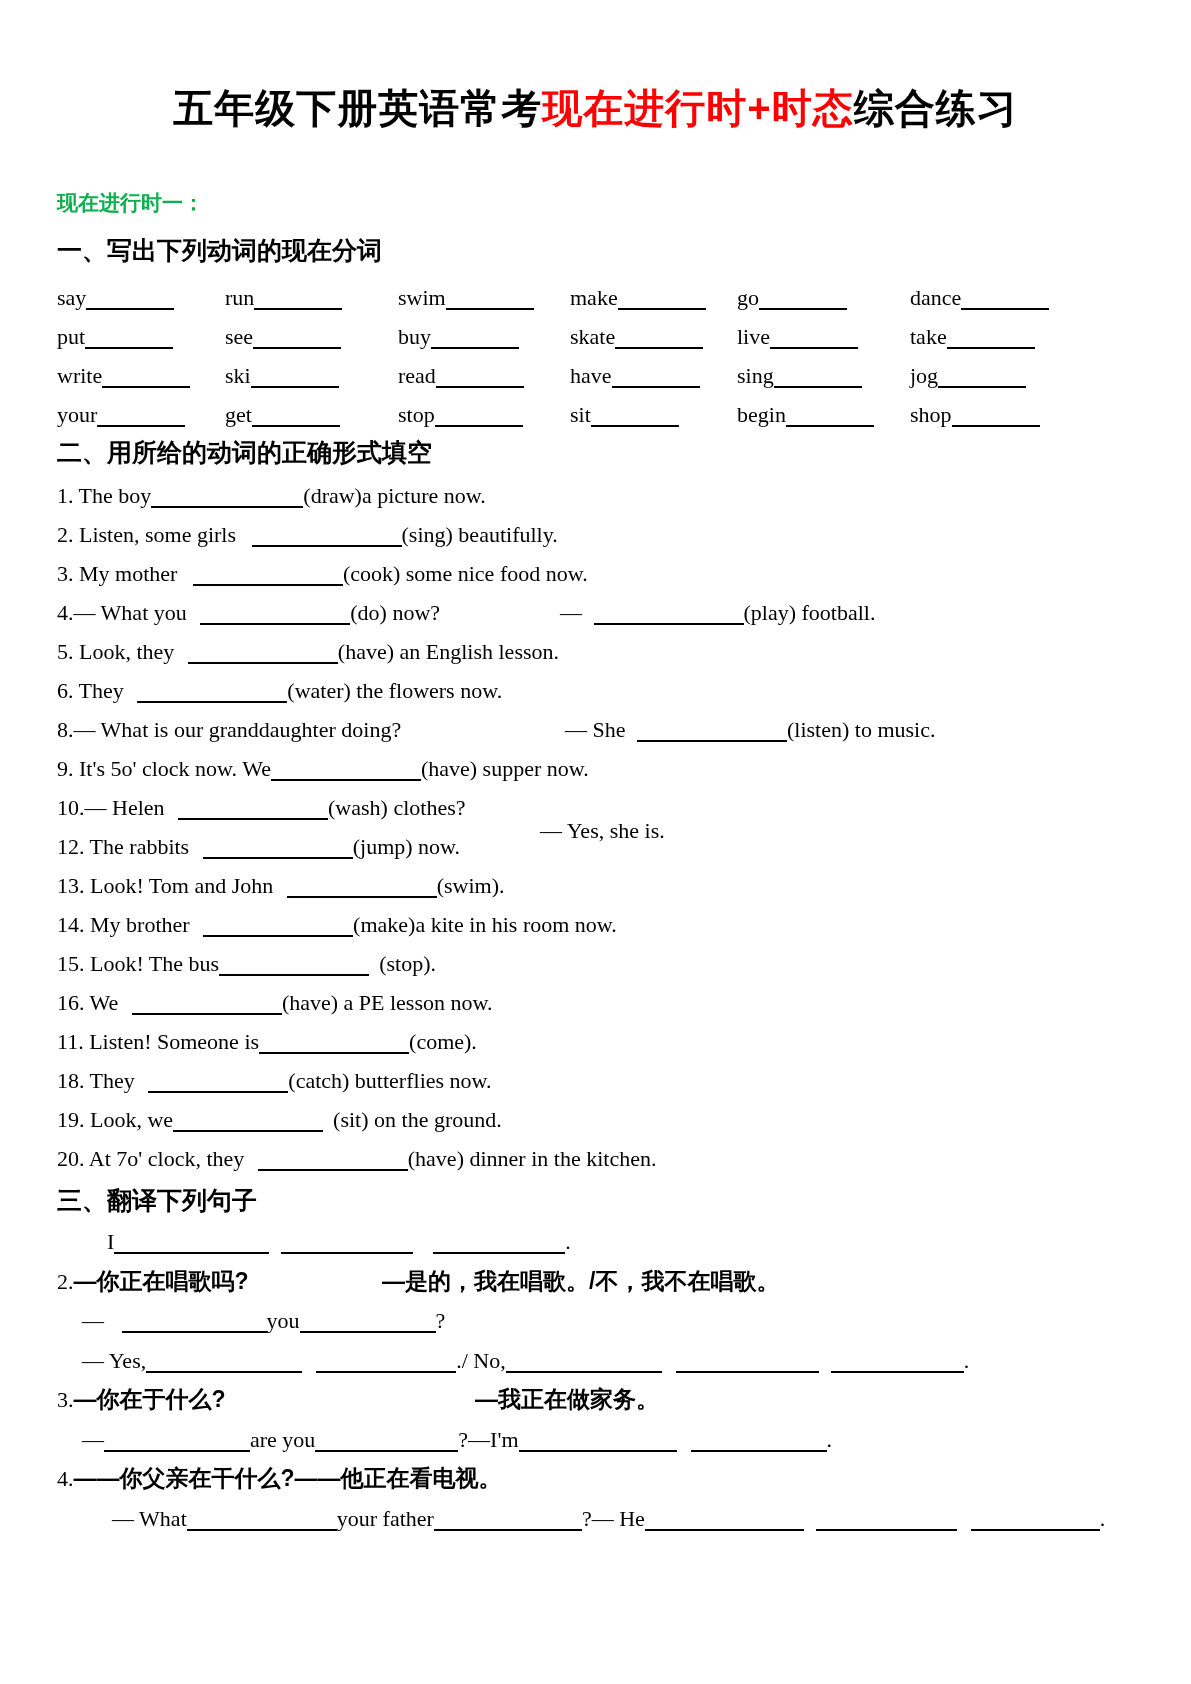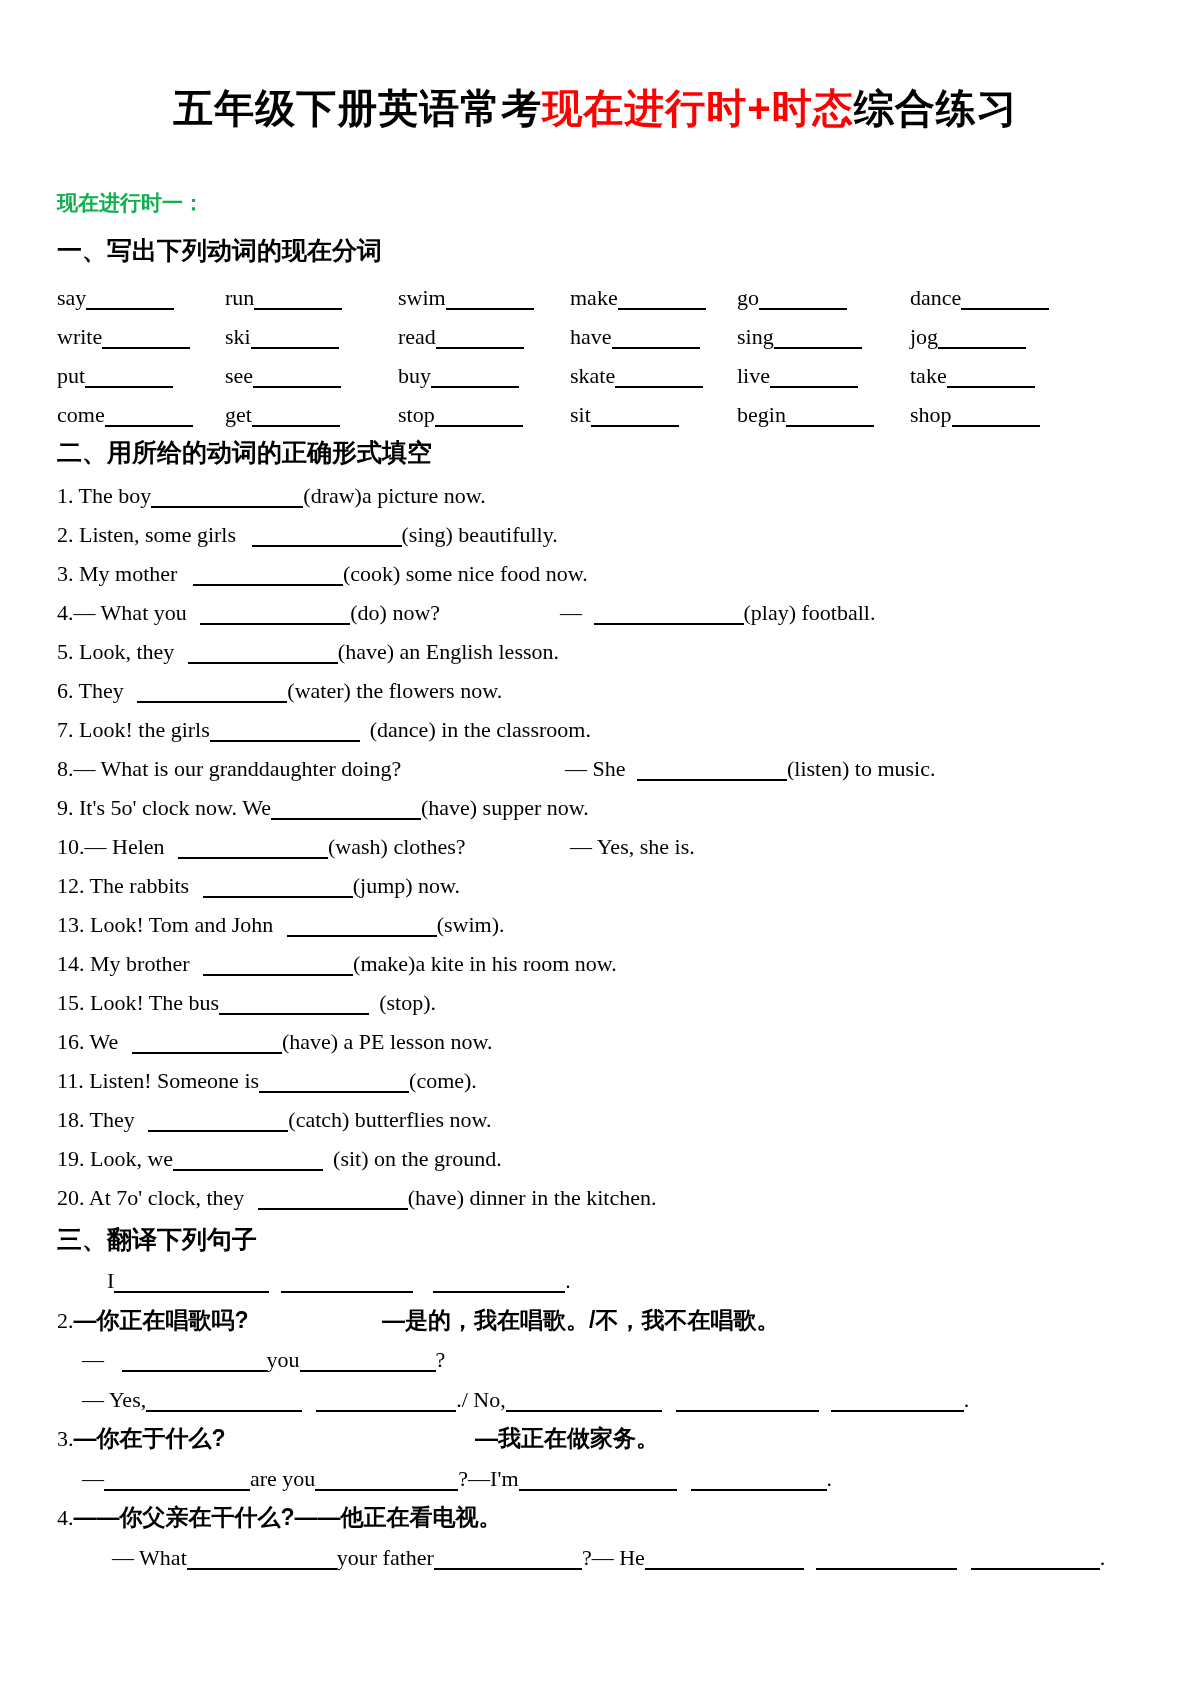--- a/index.html
+++ b/index.html
@@ -98,57 +98,56 @@
   <div class="verb-grid" id="verb-grid">
       <div class="vrow">
         <span><span>say</span><span class="blank" style="width: 88px;"></span></span>
         <span><span>run</span><span class="blank" style="width: 88px;"></span></span>
         <span><span>swim</span><span class="blank" style="width: 88px;"></span></span>
         <span><span>make</span><span class="blank" style="width: 88px;"></span></span>
         <span><span>go</span><span class="blank" style="width: 88px;"></span></span>
         <span><span>dance</span><span class="blank" style="width: 88px;"></span></span>
       </div>
       <div class="vrow">
+        <span><span>put</span><span class="blank" style="width: 88px;"></span></span>
+        <span><span>see</span><span class="blank" style="width: 88px;"></span></span>
+        <span><span>buy</span><span class="blank" style="width: 88px;"></span></span>
+        <span><span>skate</span><span class="blank" style="width: 88px;"></span></span>
+        <span><span>live</span><span class="blank" style="width: 88px;"></span></span>
+        <span><span>take</span><span class="blank" style="width: 88px;"></span></span>
+      </div>
+      <div class="vrow">
         <span><span>write</span><span class="blank" style="width: 88px;"></span></span>
         <span><span>ski</span><span class="blank" style="width: 88px;"></span></span>
         <span><span>read</span><span class="blank" style="width: 88px;"></span></span>
         <span><span>have</span><span class="blank" style="width: 88px;"></span></span>
         <span><span>sing</span><span class="blank" style="width: 88px;"></span></span>
         <span><span>jog</span><span class="blank" style="width: 88px;"></span></span>
       </div>
       <div class="vrow">
-        <span><span>put</span><span class="blank" style="width: 88px;"></span></span>
-        <span><span>see</span><span class="blank" style="width: 88px;"></span></span>
-        <span><span>buy</span><span class="blank" style="width: 88px;"></span></span>
-        <span><span>skate</span><span class="blank" style="width: 88px;"></span></span>
-        <span><span>live</span><span class="blank" style="width: 88px;"></span></span>
-        <span><span>take</span><span class="blank" style="width: 88px;"></span></span>
-      </div>
-      <div class="vrow">
-        <span><span>come</span><span class="blank" style="width: 88px;"></span></span>
+        <span><span>your</span><span class="blank" style="width: 88px;"></span></span>
         <span><span>get</span><span class="blank" style="width: 88px;"></span></span>
         <span><span>stop</span><span class="blank" style="width: 88px;"></span></span>
         <span><span>sit</span><span class="blank" style="width: 88px;"></span></span>
         <span><span>begin</span><span class="blank" style="width: 88px;"></span></span>
         <span><span>shop</span><span class="blank" style="width: 88px;"></span></span>
       </div>
     </div>
 
   <div class="sec-h" id="sec2-h">二、用所给的动词的正确形式填空</div>
   <div id="fill-items">
       <div class="q"><span>1. The boy</span><span class="blank" style="width: 152px;"></span><span>(draw)a picture now.</span></div>
       <div class="q"><span>2. Listen, some girls </span><span class="g" style="width: 10px;"></span><span class="blank" style="width: 150px;"></span><span>(sing) beautifully.</span></div>
       <div class="q"><span>3. My mother </span><span class="g" style="width: 10px;"></span><span class="blank" style="width: 150px;"></span><span>(cook) some nice food now.</span></div>
       <div class="q"><span>4.— What you </span><span class="g" style="width: 8px;"></span><span class="blank" style="width: 150px;"></span><span>(do) now?</span><span class="rseg" style="left: 503px; text-align: center;"><span>— </span><span class="g" style="width: 6px;"></span><span class="blank" style="width: 150px;"></span><span>(play) football.</span></span></div>
       <div class="q"><span>5. Look, they </span><span class="g" style="width: 8px;"></span><span class="blank" style="width: 150px;"></span><span>(have) an English lesson.</span></div>
       <div class="q"><span>6. They </span><span class="g" style="width: 8px;"></span><span class="blank" style="width: 150px;"></span><span>(water) the flowers now.</span></div>
-      <div class="q"><span>7. Look! the girls</span><span class="blank" style="width: 150px;"></span><span class="g" style="width: 10px;"></span><span>(dance) in the classroom.</span></div>
       <div class="q"><span>8.— What is our granddaughter doing?</span><span class="rseg" style="left: 508px;"><span>— She </span><span class="g" style="width: 6px;"></span><span class="blank" style="width: 150px;"></span><span>(listen) to music.</span></span></div>
       <div class="q"><span>9. It's 5o' clock now. We</span><span class="blank" style="width: 150px;"></span><span>(have) supper now.</span></div>
-      <div class="q"><span>10.— Helen </span><span class="g" style="width: 8px;"></span><span class="blank" style="width: 150px;"></span><span>(wash) clothes?</span><span class="rseg" style="left: 513px;"><span>— Yes, she is.</span></span></div>
+      <div class="q"><span>10.— Helen </span><span class="g" style="width: 8px;"></span><span class="blank" style="width: 150px;"></span><span>(wash) clothes?</span><span class="rseg" style="left: 483px; margin-top: 23px;"><span>— Yes, she is.</span></span></div>
       <div class="q"><span>12. The rabbits </span><span class="g" style="width: 8px;"></span><span class="blank" style="width: 150px;"></span><span>(jump) now.</span></div>
       <div class="q"><span>13. Look! Tom and John </span><span class="g" style="width: 8px;"></span><span class="blank" style="width: 150px;"></span><span>(swim).</span></div>
       <div class="q"><span>14. My brother </span><span class="g" style="width: 8px;"></span><span class="blank" style="width: 150px;"></span><span>(make)a kite in his room now.</span></div>
       <div class="q"><span>15. Look! The bus</span><span class="blank" style="width: 150px;"></span><span class="g" style="width: 10px;"></span><span>(stop).</span></div>
       <div class="q"><span>16. We </span><span class="g" style="width: 8px;"></span><span class="blank" style="width: 150px;"></span><span>(have) a PE lesson now.</span></div>
       <div class="q"><span>11. Listen! Someone is</span><span class="blank" style="width: 150px;"></span><span>(come).</span></div>
       <div class="q"><span>18. They </span><span class="g" style="width: 8px;"></span><span class="blank" style="width: 140px;"></span><span>(catch) butterflies now.</span></div>
       <div class="q"><span>19. Look, we</span><span class="blank" style="width: 150px;"></span><span class="g" style="width: 10px;"></span><span>(sit) on the ground.</span></div>
       <div class="q"><span>20. At 7o' clock, they </span><span class="g" style="width: 8px;"></span><span class="blank" style="width: 150px;"></span><span>(have) dinner in the kitchen.</span></div>
     </div>

